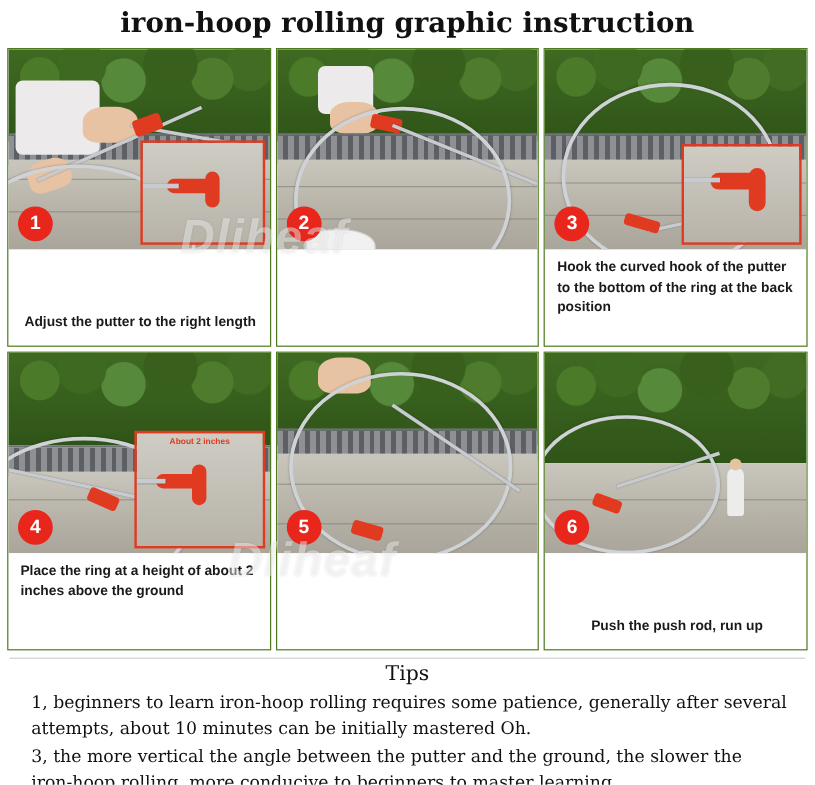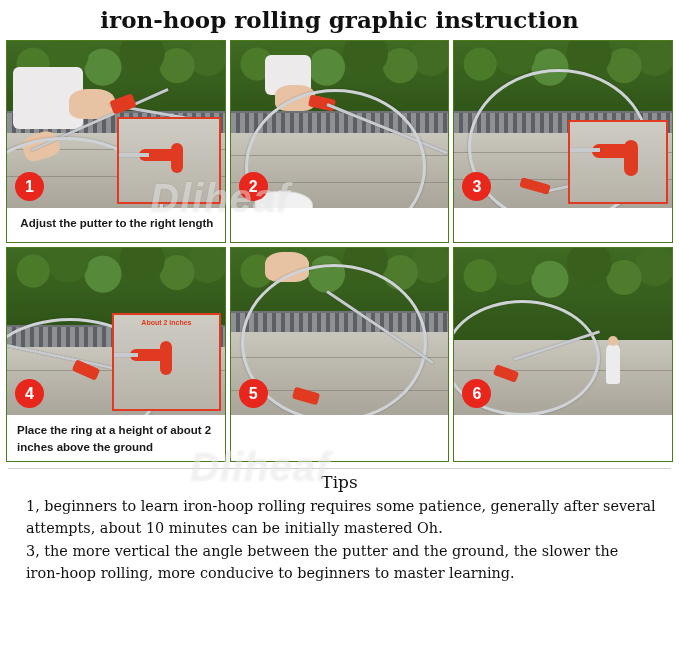--- a/index.html
+++ b/index.html
@@ -51,20 +51,21 @@
     font-size: 11.5px;
     font-weight: bold;
     color: #1a1a1a;
     line-height: 1.45;
     padding: 7px 8px 6px 10px;
     min-height: 34px;
     box-sizing: border-box;
   }
   .caption.center {
     text-align: center;
+    margin-top: 46px;
   }
   .badge {
     position: absolute;
     left: 8px;
     bottom: 7px;
     width: 29px;
     height: 29px;
     border-radius: 50%;
     background: #e8261c;
     color: #ffffff;
@@ -290,20 +291,21 @@
           <div class="rod" style="left:86px;top:150px;width:70px;transform:rotate(-12deg);"></div>
           <div class="hook" style="left:66px;top:140px;width:30px;height:10px;transform:rotate(16deg);"></div>
           <div class="inset" style="width:44%;height:48%;">
             <div class="hook" style="left:22px;top:22px;width:44px;height:14px;border-radius:7px;"></div>
             <div class="hook" style="left:54px;top:18px;width:14px;height:36px;border-radius:7px;"></div>
             <div class="rod" style="left:0px;top:26px;width:30px;height:4px;"></div>
           </div>
         </div>
         <div class="badge">3</div>
       </div>
+      <div class="caption">Hook the curved hook of the putter to the bottom of the ring at the back position</div>
     </div>
 
     <div class="cell">
       <div class="photo">
         <div class="scene">
           <div class="foliage"></div>
           <div class="grate" style="top:46%;"></div>
           <div class="pavement" style="top:59%;">
             <div class="pave-line" style="top:34%"></div>
           </div>
@@ -347,20 +349,21 @@
           <div class="pavement" style="top:55%;">
             <div class="pave-line" style="top:40%"></div>
           </div>
           <div class="hoop" style="left:-10px;top:52px;width:150px;height:110px;"></div>
           <div class="rod" style="left:60px;top:110px;width:90px;transform:rotate(-18deg);"></div>
           <div class="hook" style="left:40px;top:120px;width:24px;height:11px;transform:rotate(20deg);"></div>
           <div class="person" style="left:152px;top:96px;"></div>
         </div>
         <div class="badge">6</div>
       </div>
+      <div class="caption center">Push the push rod, run up</div>
     </div>
 
   </div>
 
   <div class="watermark wm1">Dliheaf</div>
   <div class="watermark wm2">Dliheaf</div>
 
   <div class="tips-head">Tips</div>
   <div class="tips-body">
     <p>1, beginners to learn iron-hoop rolling requires some patience, generally after several attempts, about 10 minutes can be initially mastered Oh.</p>

